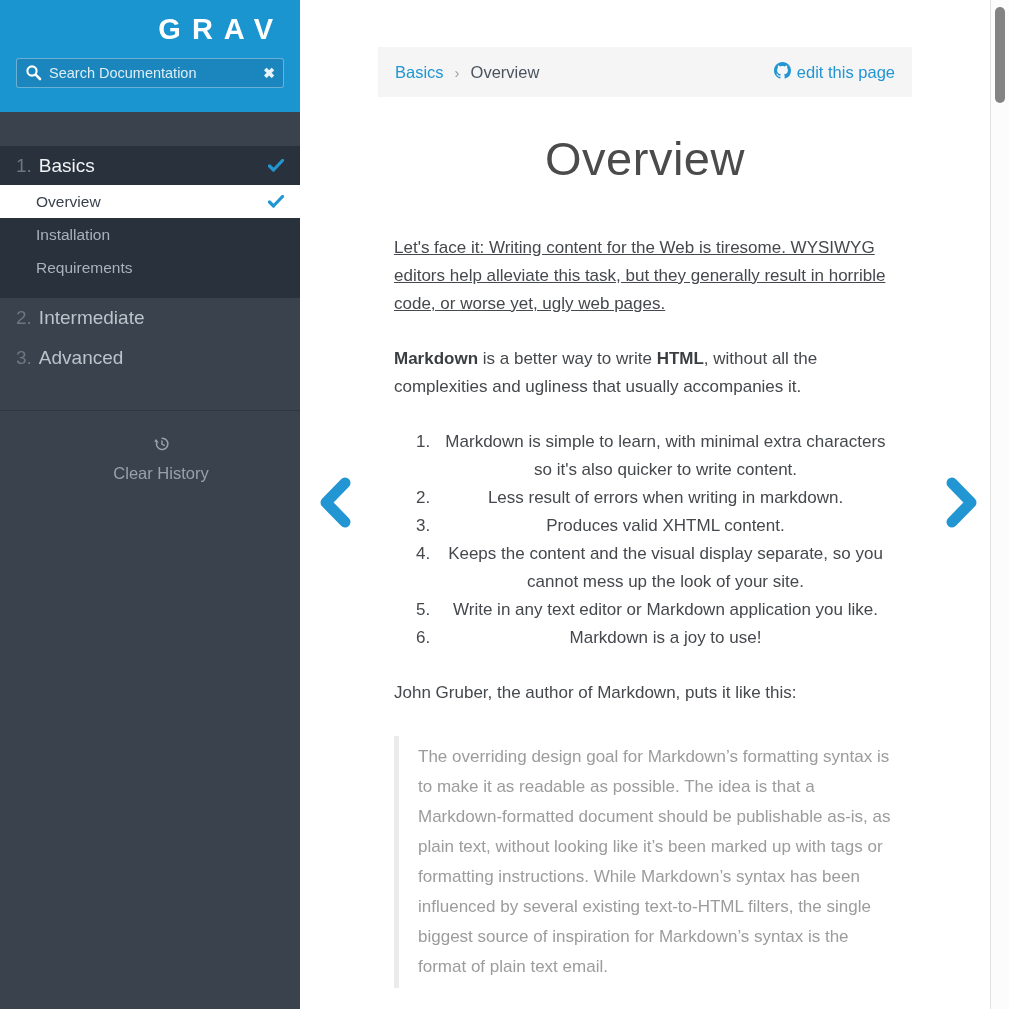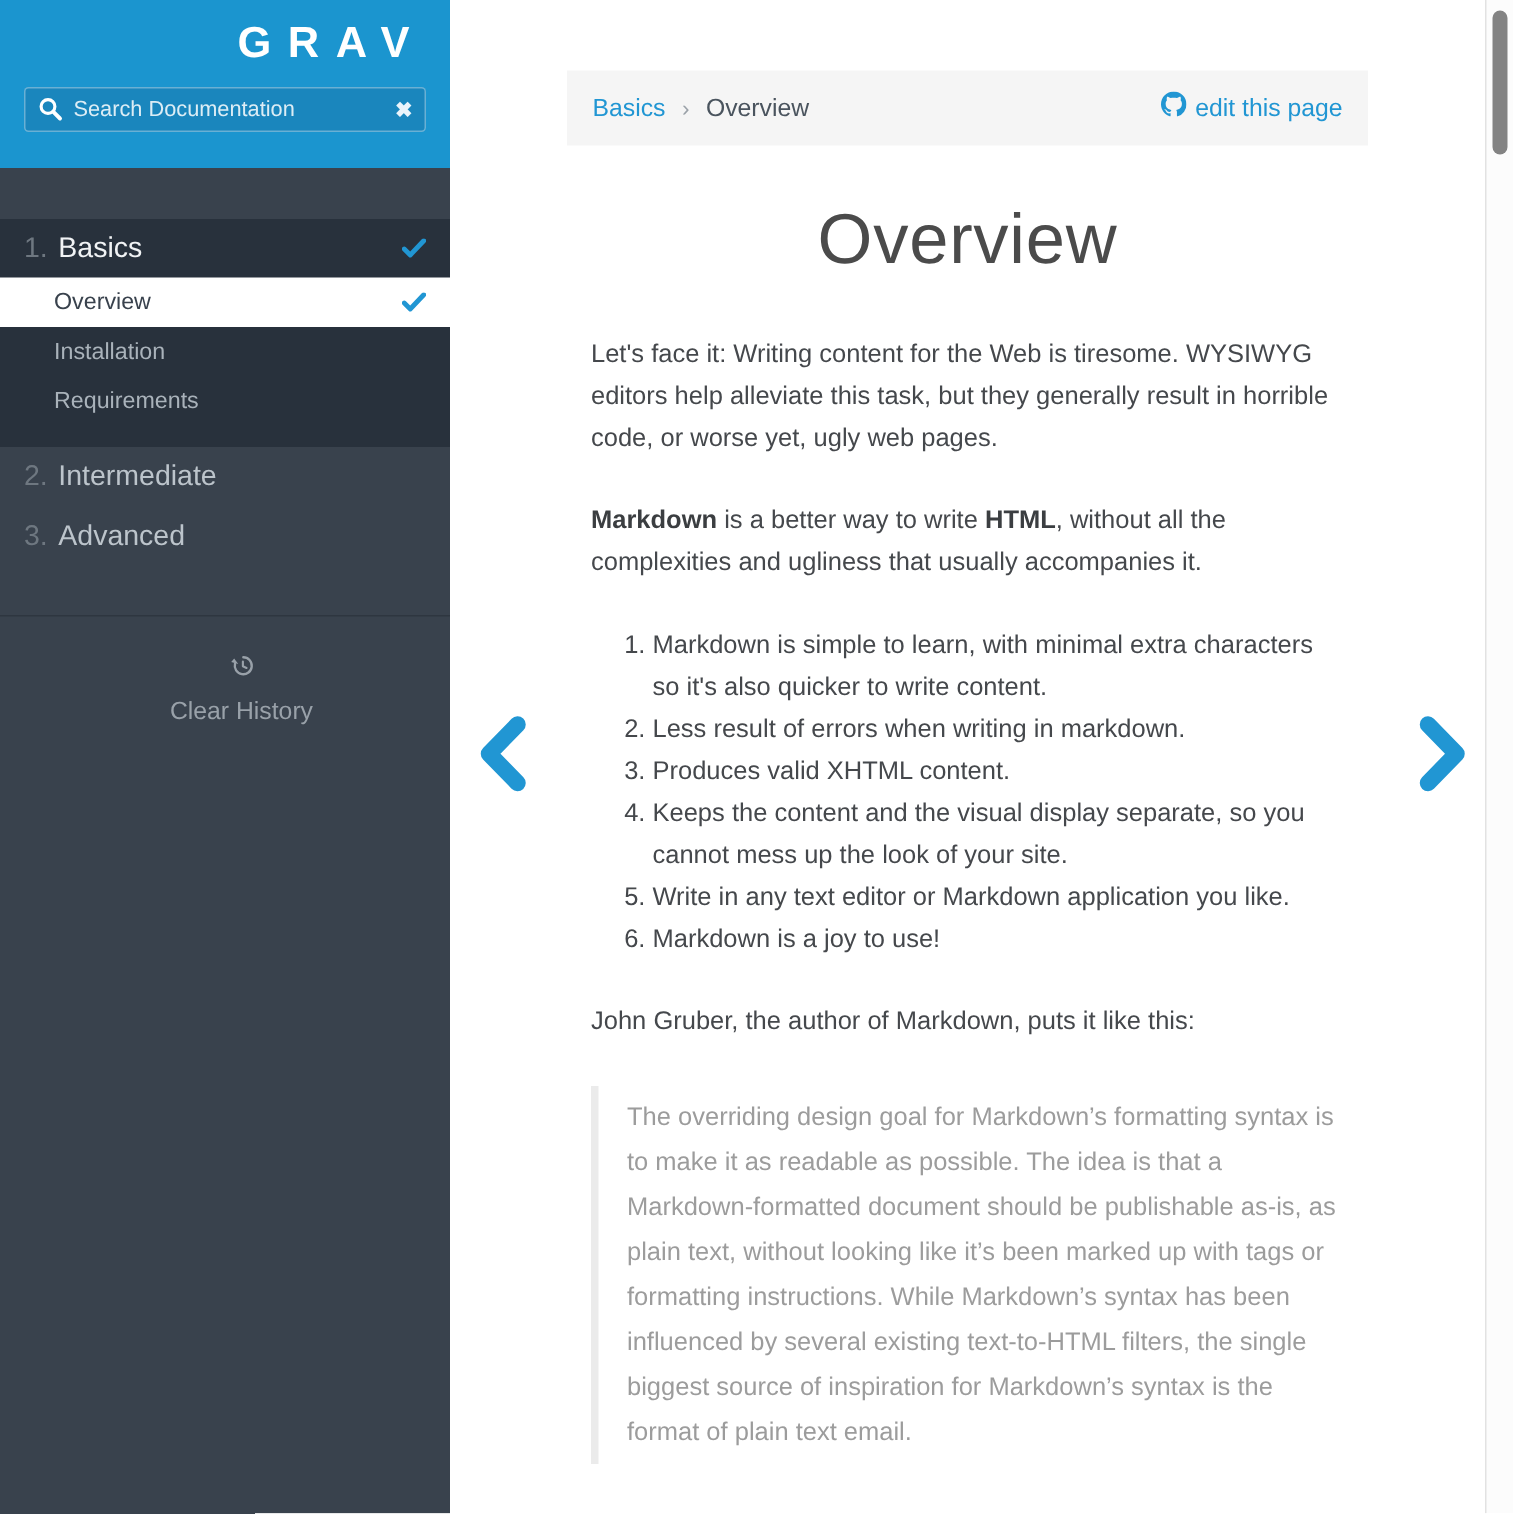--- a/index.html
+++ b/index.html
@@ -45,23 +45,23 @@
   .breadcrumb { display: flex; align-items: center; }
   .breadcrumb .crumb-link { color: #2196d3; text-decoration: none; cursor: pointer; }
   .breadcrumb .sep { color: #9aa1a8; margin: 0 11px; font-size: 15px; }
   .breadcrumb .current { color: #4a545e; }
   .edit-link { display: flex; align-items: center; gap: 6px; color: #2196d3; text-decoration: none; cursor: pointer; }
 
   .page-title { text-align: center; font-size: 47px; font-weight: 500; color: #4b4b4b; letter-spacing: 0.5px; margin-top: 34px; }
 
   .article { padding: 0 16px; font-size: 17px; line-height: 28px; color: #45484c; }
   .article p { margin: 27px 0; }
-  .article p.first { margin-top: 36px; }
+  .article p.first { margin-top: 48px; text-decoration: underline; }
   .article b { font-weight: 700; color: #3b3e41; }
-  .article ol { margin: 27px 0; padding-left: 41px; }
+  .article ol { margin: 27px 0; padding-left: 41px; text-align: center; }
   .article blockquote { margin: 29px 0 0; border-left: 5px solid #ebebeb; padding: 6px 0 6px 19px; color: #9c9c9c; line-height: 30px; }
 
   .nav-arrow { position: absolute; top: 477px; width: 34px; height: 51px; cursor: pointer; }
   .nav-arrow.prev { left: 18px; }
   .nav-arrow.next { right: 11px; }
 
   
   .scrollbar { position: absolute; right: 0; top: 0; width: 19px; height: 1009px; background: #fcfcfc; border-left: 1px solid #e2e2e2; }
   .scrollbar .thumb { position: absolute; top: 7px; left: 4px; width: 10px; height: 96px; background: #838383; border-radius: 5px; }
 </style>

